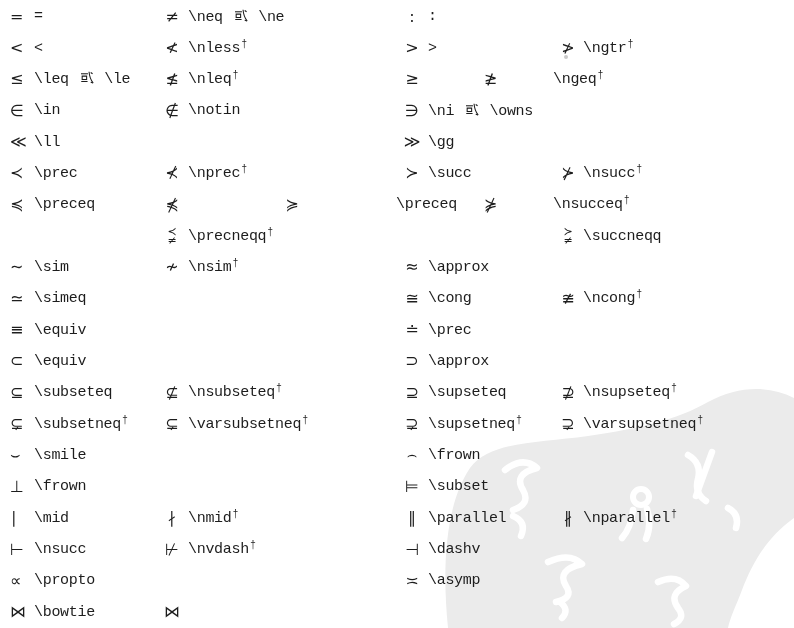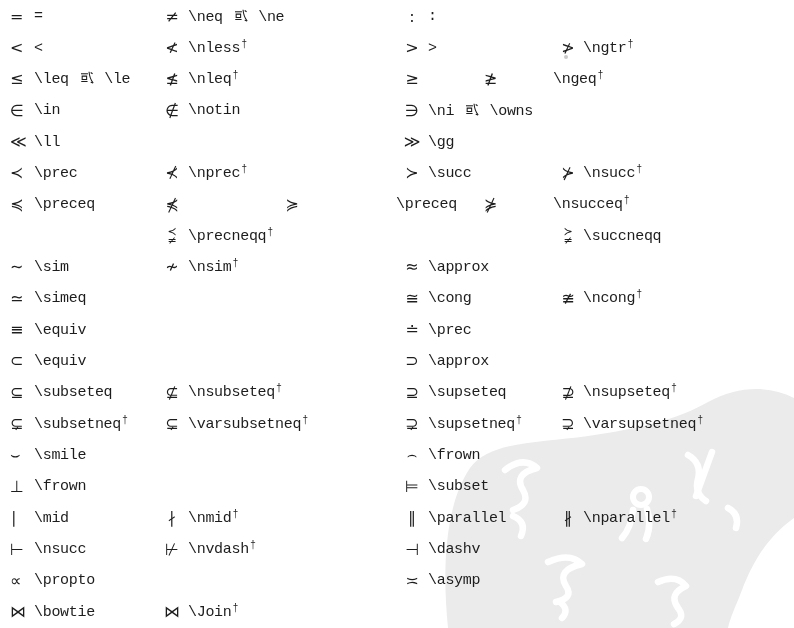--- a/index.html
+++ b/index.html
@@ -274,19 +274,18 @@
       <span class="cmd"></span>
       <span class="sym c3">≍</span>
       <span class="cmd">\asymp</span>
       <span class="sym c4"></span>
       <span class="cmd"></span>
     </div>
     <div class="row">
       <span class="sym c1">⋈</span>
       <span class="cmd">\bowtie</span>
       <span class="sym c2">⋈</span>
-      <span class="cmd">\Join<sup>†</sup></span>
       <span class="sym c3"></span>
       <span class="cmd"></span>
       <span class="sym c4"></span>
       <span class="cmd"></span>
     </div>
   </div>
 
 </body></html>

